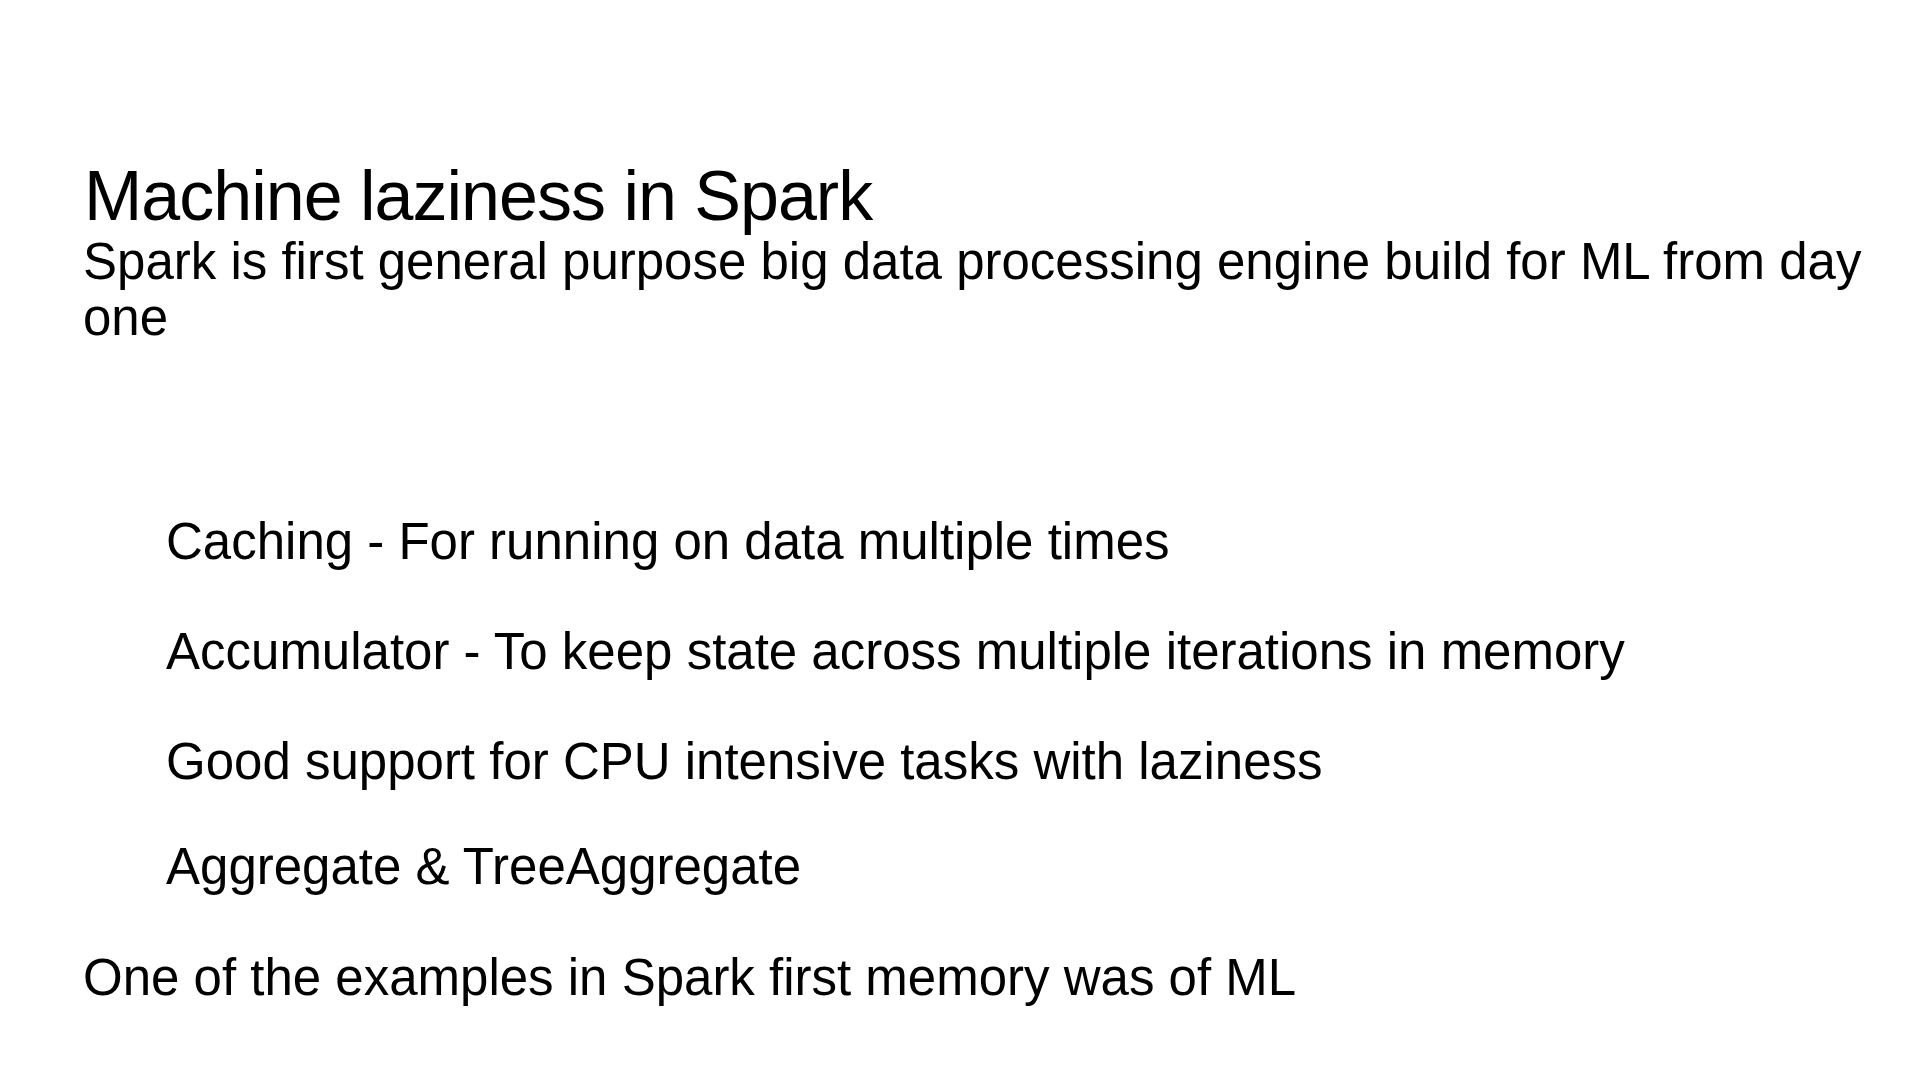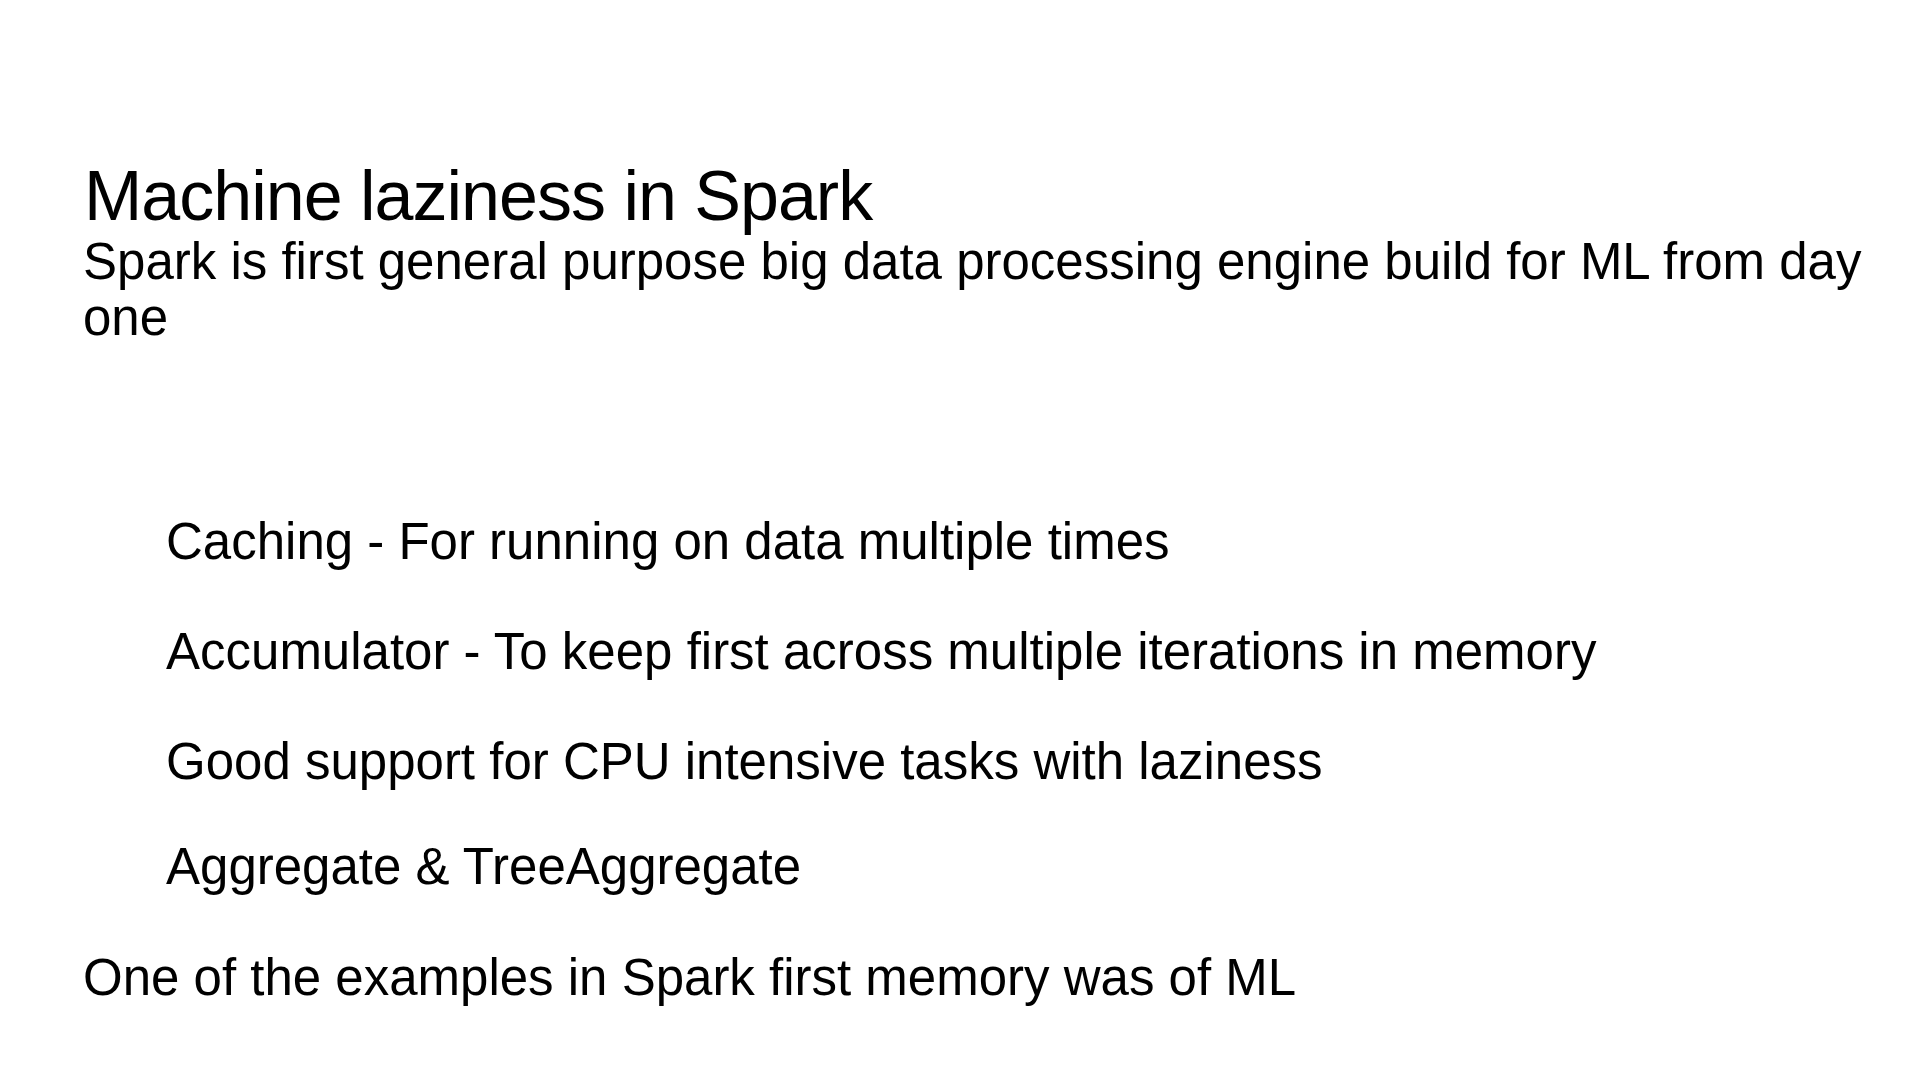--- a/index.html
+++ b/index.html
@@ -51,21 +51,21 @@
   <h1 class="slide-title">Machine laziness in Spark</h1>
 
   <div class="body-text para p1">
     <div>Spark is first general purpose big data processing engine build for ML from day</div>
     <div>one</div>
   </div>
 
 
   <div class="body-text sub s1">Caching - For running on data multiple times</div>
 
-  <div class="body-text sub s2">Accumulator - To keep first across multiple iterations in memory</div>
+  <div class="body-text sub s2">Accumulator - To keep state across multiple iterations in memory</div>
 
   <div class="body-text sub s3">Good support for CPU intensive tasks with laziness</div>
 
   <div class="body-text sub s4">Aggregate &amp; TreeAggregate</div>
 
   <div class="body-text para p3">One of the examples in Spark first memory was of ML</div>
 
 </div>
 
 </body></html>

